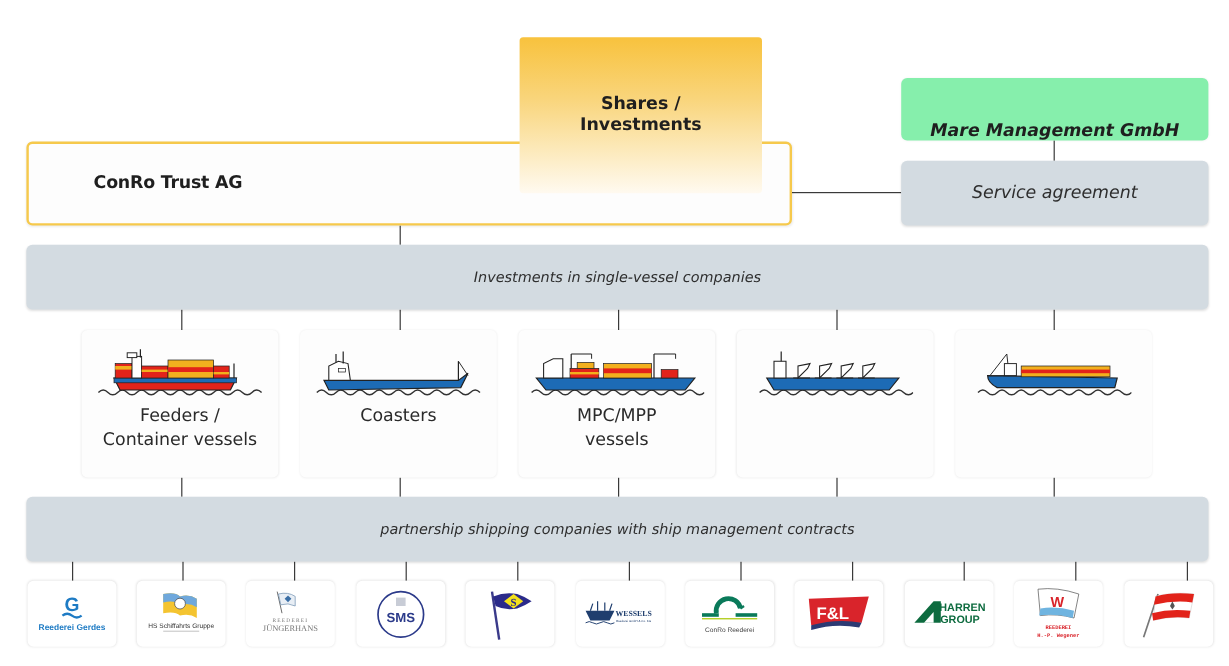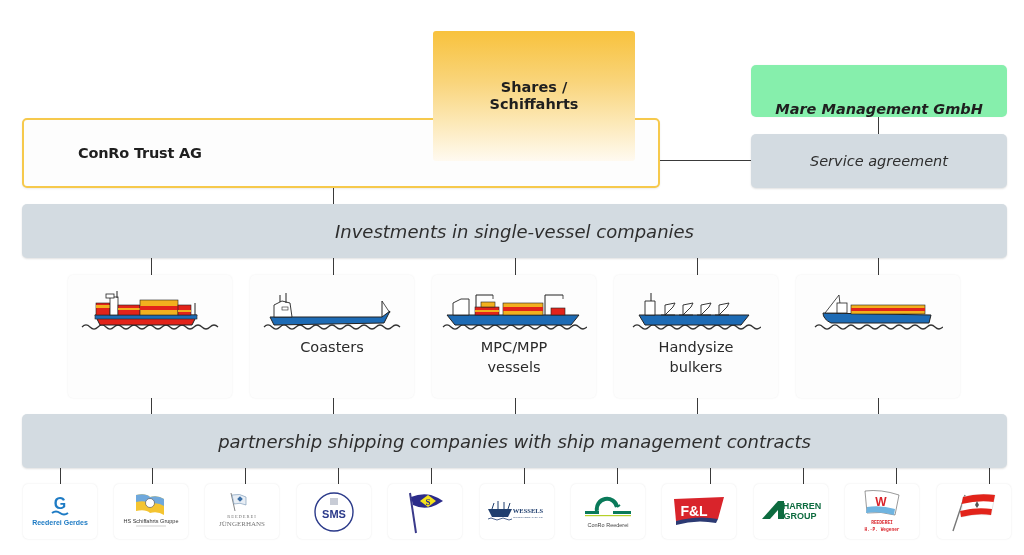--- a/index.html
+++ b/index.html
@@ -49,21 +49,21 @@
   }
   #service-label { font-style: italic; font-size: 14.5px; color: #2e2e2e; }
 
   
   .bar {
     position: absolute; left: 22px; width: 985px;
     background: #d3dbe1; border-radius: 5px;
     display: flex; align-items: center; justify-content: center;
     box-shadow: 0 1px 2px rgba(0,0,0,0.12);
   }
-  .bar span { font-style: italic; font-size: 18px; color: #2e2e2e; }
+  .bar span { font-style: italic; font-size: 12px; color: #2e2e2e; }
   #invest-bar { top: 204px; height: 54px; }
   #partner-bar { top: 414px; height: 54px; }
 
   
   .vessel-card {
     position: absolute; top: 275px; width: 164px; height: 123px;
     background: #fdfdfd; border-radius: 5px;
     box-shadow: 0 0 2px rgba(0,0,0,0.08);
     display: flex; flex-direction: column; align-items: center;
   }
@@ -111,21 +111,21 @@
 <div class="line-v" style="left:803px; top:468px; height:16px;"></div>
 <div class="line-v" style="left:896px; top:468px; height:16px;"></div>
 <div class="line-v" style="left:989px; top:468px; height:16px;"></div>
 
 <div id="trust-box" class="abs"></div>
 <div id="trust-label" class="abs">ConRo Trust AG</div>
 
 <div id="shares-box" class="abs">
   <div id="shares-label">
     <div>Shares /</div>
-    <div>Schiffahrts</div>
+    <div>Investments</div>
   </div>
 </div>
 
 <div id="mgmt-box" class="abs">
   <span id="mgmt-label">Mare Management GmbH</span>
 </div>
 
 <div id="service-box" class="abs">
   <span id="service-label">Service agreement</span>
 </div>
@@ -145,20 +145,24 @@
     <rect x="26" y="5" width="8" height="4" fill="#fff" stroke="#222" stroke-width="0.8"></rect>
     <line x1="37" y1="2" x2="37" y2="9" stroke="#222" stroke-width="1"></line>
     <rect x="38" y="16" width="22" height="10" fill="#e2231a" stroke="#222" stroke-width="0.6"></rect>
     <rect x="38" y="19" width="22" height="2" fill="#f2b01e"></rect>
     <rect x="60" y="11" width="38" height="15" fill="#f2b01e" stroke="#222" stroke-width="0.6"></rect>
     <rect x="60" y="17" width="38" height="4" fill="#e2231a"></rect>
     <rect x="98" y="16" width="13" height="10" fill="#e2231a" stroke="#222" stroke-width="0.6"></rect>
     <rect x="98" y="21" width="13" height="2" fill="#f2b01e"></rect>
     <line x1="115" y1="14" x2="115" y2="26" stroke="#222" stroke-width="1"></line>
   </svg>
+  <div class="vessel-label">
+    <div>Feeders /</div>
+    <div>Container vessels</div>
+  </div>
 </div>
 
 <div class="vessel-card" style="left:250px;">
   <svg width="140" height="42" viewBox="0 0 140 42">
     <path d="M2 38 q4 -4 8 0 t8 0 t8 0 t8 0 t8 0 t8 0 t8 0 t8 0 t8 0 t8 0 t8 0 t8 0 t8 0 t8 0 t8 0 t8 0 t8 0" fill="none" stroke="#333" stroke-width="1.2"></path>
     <path d="M8 28 L120 28 L128 22 L122 34 L12 36 Z" fill="#1d6bb5" stroke="#222" stroke-width="1"></path>
     <path d="M12 28 L12 16 L20 12 L28 14 L30 28 Z" fill="#fff" stroke="#222" stroke-width="0.9"></path>
     <line x1="18" y1="6" x2="18" y2="13" stroke="#222" stroke-width="1"></line>
     <line x1="24" y1="4" x2="24" y2="14" stroke="#222" stroke-width="1"></line>
     <rect x="20" y="18" width="6" height="3" fill="none" stroke="#222" stroke-width="0.6"></rect>
@@ -205,24 +209,20 @@
       <path d="M34 26 L34 16 L44 14 L42 18 Z"></path>
         <line x1="30" y1="26" x2="44" y2="26"></line>
       <path d="M52 26 L52 16 L62 14 L60 18 Z"></path>
         <line x1="48" y1="26" x2="62" y2="26"></line>
       <path d="M70 26 L70 16 L80 14 L78 18 Z"></path>
         <line x1="66" y1="26" x2="80" y2="26"></line>
       <path d="M88 26 L88 16 L98 14 L96 18 Z"></path>
         <line x1="84" y1="26" x2="98" y2="26"></line>
     </g>
   </svg>
-  <div class="vessel-label">
-    <div>Handysize</div>
-    <div>bulkers</div>
-  </div>
 </div>
 
 <div class="vessel-card" style="left:796px;">
   <svg width="130" height="42" viewBox="0 0 130 42">
     <path d="M2 38 q4 -4 8 0 t8 0 t8 0 t8 0 t8 0 t8 0 t8 0 t8 0 t8 0 t8 0 t8 0 t8 0 t8 0 t8 0 t8 0 t8 0" fill="none" stroke="#333" stroke-width="1.2"></path>
     <path d="M10 24 L118 26 L116 34 L18 34 Q10 30 10 24 Z" fill="#1d6bb5" stroke="#222" stroke-width="1"></path>
     <path d="M12 24 L26 6 L28 24 Z" fill="#fff" stroke="#222" stroke-width="0.8"></path>
     <rect x="24" y="14" width="10" height="10" fill="#fff" stroke="#222" stroke-width="0.8"></rect>
     <rect x="38" y="16" width="74" height="9" fill="#f2b01e" stroke="#222" stroke-width="0.6"></rect>
     <rect x="38" y="19" width="74" height="3" fill="#e2231a"></rect>

